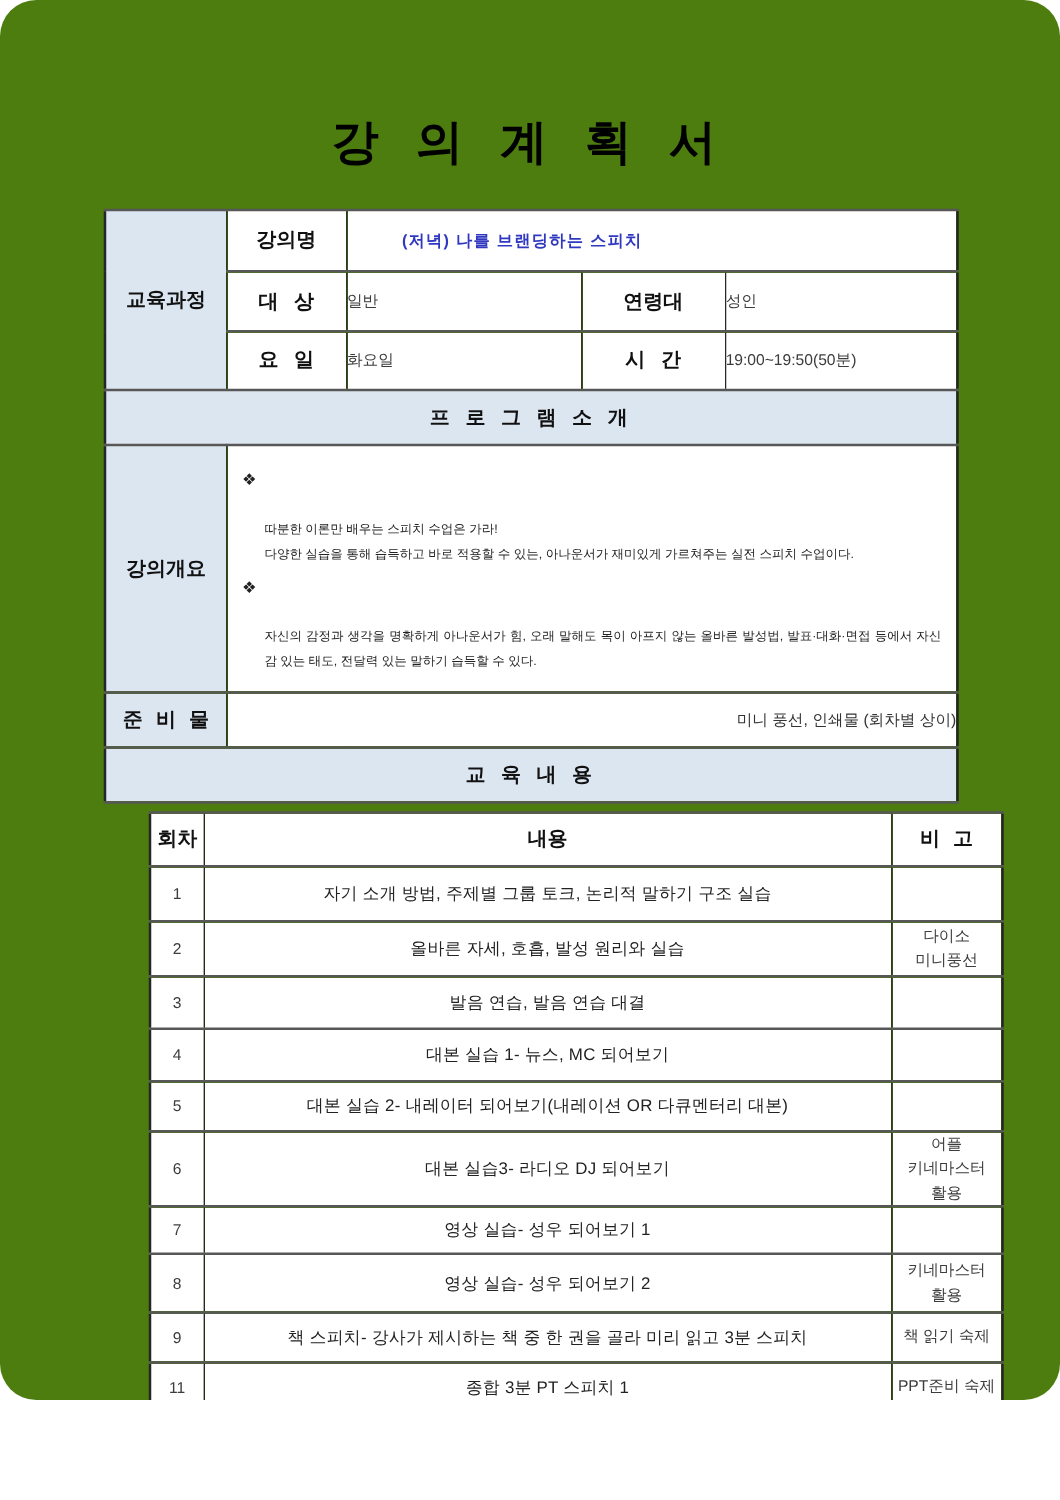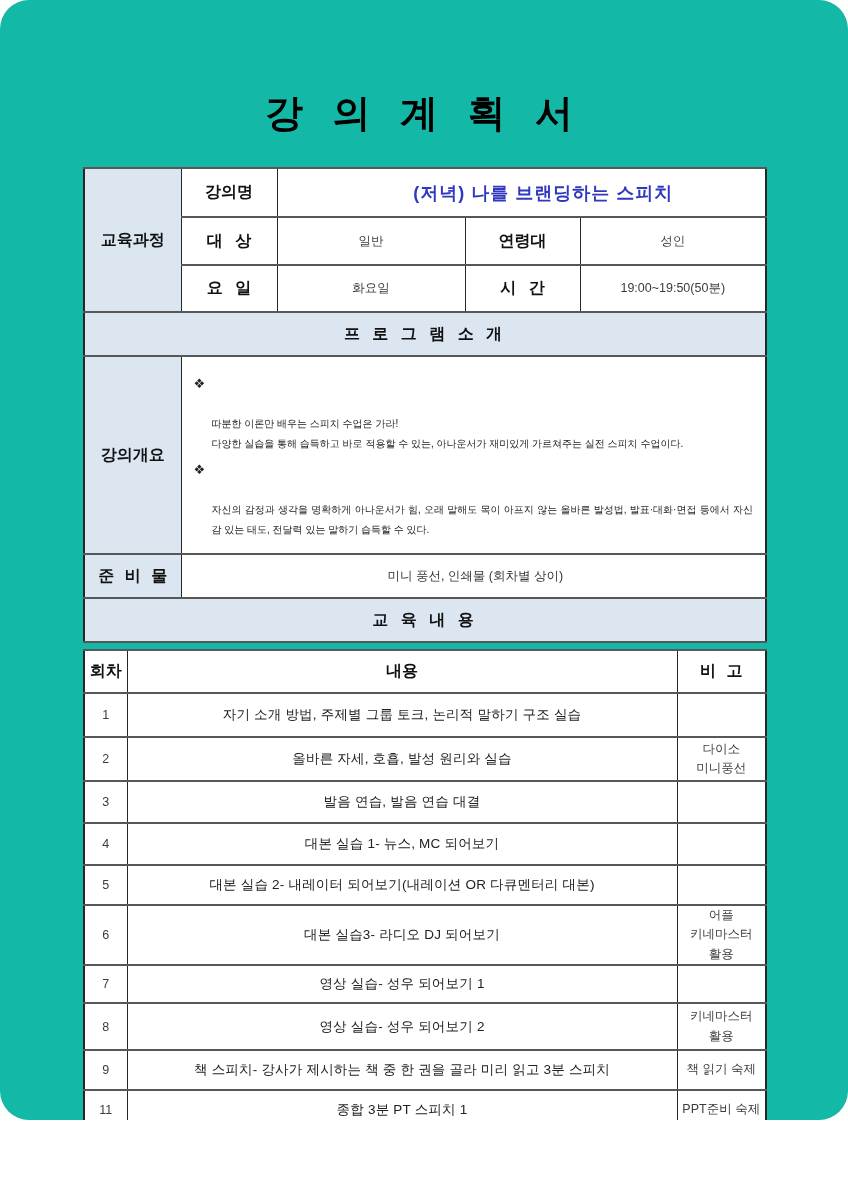--- a/index.html
+++ b/index.html
@@ -1,42 +1,42 @@
 <!DOCTYPE html>
 <html lang="ko"><head>
 <meta charset="utf-8">
 <style>
   html, body { margin: 0; padding: 0; background: #ffffff; }
   .page {
     position: relative;
     width: 848px;
     height: 1120px;
     margin: 0 auto;
-    background: #14b8a6;
+    background: #4d7c0f;
     font-family: "Liberation Sans", "DejaVu Sans", sans-serif;
     color: #1a1a1a;
     overflow: hidden;
     border-radius: 29px;
   }
   .doc-title {
     margin: 0;
     padding-top: 88px;
     text-align: center;
     font-family: "Liberation Serif", "DejaVu Serif", serif;
     font-weight: 700;
     font-size: 38px;
     letter-spacing: 10px;
     color: #000000;
     white-space: pre;
   }
   .content { width: 682px; margin: 28px auto 0 auto; }
 
   table { border-collapse: collapse; table-layout: fixed; width: 682px; }
   .t-top  { border: 2px solid #262626; }
-  .t-bottom { border: 2px solid #262626; margin-top: 6px; }
+  .t-bottom { border: 2px solid #262626; margin-top: 6px; margin-left: 36px; }
   td, th {
     border-left: 1px solid #262626;
     border-right: 1px solid #262626;
     border-top: 2px solid #575757;
     border-bottom: 2px solid #575757;
     vertical-align: middle;
     padding: 0;
     overflow: hidden;
   }
 
@@ -61,28 +61,26 @@
     background: #ffffff;
     text-align: center;
     font-size: 16px;
     font-weight: 700;
     color: #111;
     white-space: pre;
     word-spacing: 8px;
   }
   .cell-value {
     background: #ffffff;
-    text-align: center;
     font-size: 12.5px;
     color: #3c3c3c;
   }
   .cell-course-name {
     background: #ffffff;
-    text-align: center;
-    font-size: 18px;
+    font-size: 13px;
     font-weight: 700;
     letter-spacing: 1px;
     padding-left: 44px;
   }
   .cell-overview {
     background: #ffffff;
     padding: 14px 12px 14px 12px;
     vertical-align: middle;
   }
   .bullet { display: flex; margin: 0 0 4px 0; }
@@ -95,21 +93,21 @@
     color: #222;
     text-align: justify;
     white-space: pre-line;
     margin-top: 43px;
   }
   .cell-materials {
     background: #ffffff;
     font-size: 12.5px;
     color: #333;
     padding-left: 4px;
-    text-align: center;
+    text-align: right;
   }
   .th-head {
     background: #ffffff;
     text-align: center;
     font-size: 16px;
     font-weight: 700;
     color: #111;
     white-space: pre;
     word-spacing: 6px;
   }

